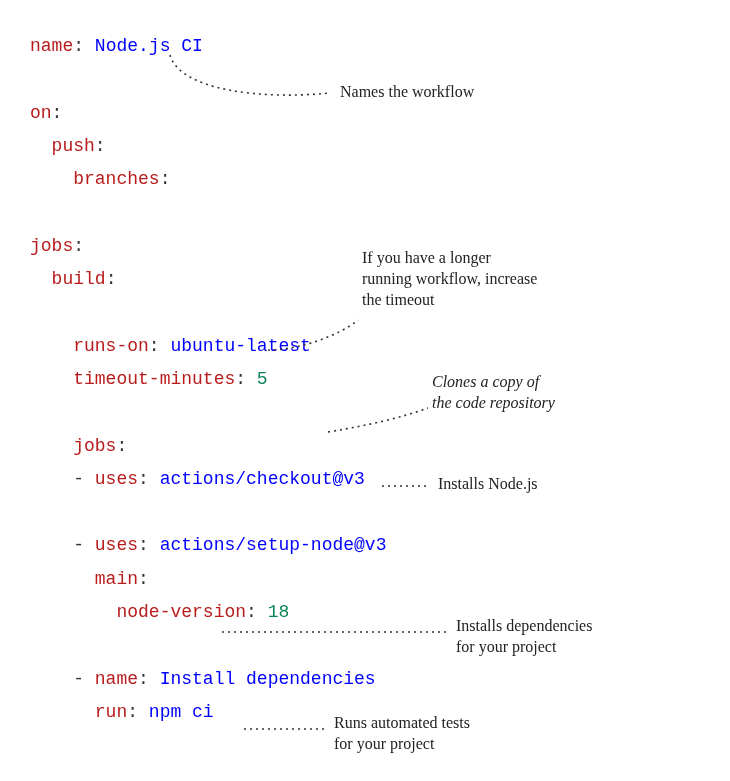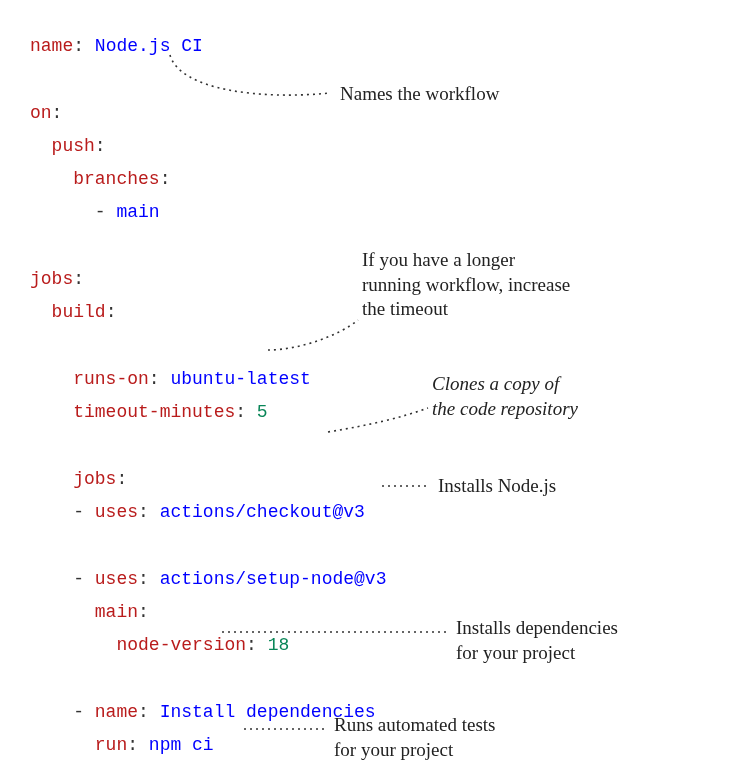--- a/index.html
+++ b/index.html
@@ -15,40 +15,39 @@
     position: relative;
   }
   .line { white-space: pre; }
   .k { color: #b91c1c; }   
   .s { color: #0000ff; }   
   .n { color: #098658; }   
   .d { color: #333; }      
   .annot {
     position: absolute;
     font-family: "Comic Sans MS", "Segoe Script", cursive;
-    font-size: 19px;
+    font-size: 16px;
     color: #222;
     line-height: 1.3;
   }
   svg.connector {
     position: absolute;
     pointer-events: none;
     overflow: visible;
   }
 </style>
 </head>
 <body>
 
 <div>
 <div class="line"><span class="k">name</span><span class="d">: </span><span class="s">Node.js CI</span></div>
 <div class="line">&nbsp;</div>
 <div class="line"><span class="k">on</span><span class="d">:</span></div>
 <div class="line"><span class="d">  </span><span class="k">push</span><span class="d">:</span></div>
 <div class="line"><span class="d">    </span><span class="k">branches</span><span class="d">:</span></div>
-<div class="line"><span class="d">      - </span><span class="s">main</span></div>
 <div class="line">&nbsp;</div>
 <div class="line"><span class="k">jobs</span><span class="d">:</span></div>
 <div class="line"><span class="d">  </span><span class="k">build</span><span class="d">:</span></div>
 <div class="line">&nbsp;</div>
 <div class="line"><span class="d">    </span><span class="k">runs-on</span><span class="d">: </span><span class="s">ubuntu-latest</span></div>
 <div class="line"><span class="d">    </span><span class="k">timeout-minutes</span><span class="d">: </span><span class="n">5</span></div>
 <div class="line">&nbsp;</div>
 <div class="line"><span class="d">    </span><span class="k">jobs</span><span class="d">:</span></div>
 <div class="line"><span class="d">    - </span><span class="k">uses</span><span class="d">: </span><span class="s">actions/checkout@v3</span></div>
 <div class="line">&nbsp;</div>

